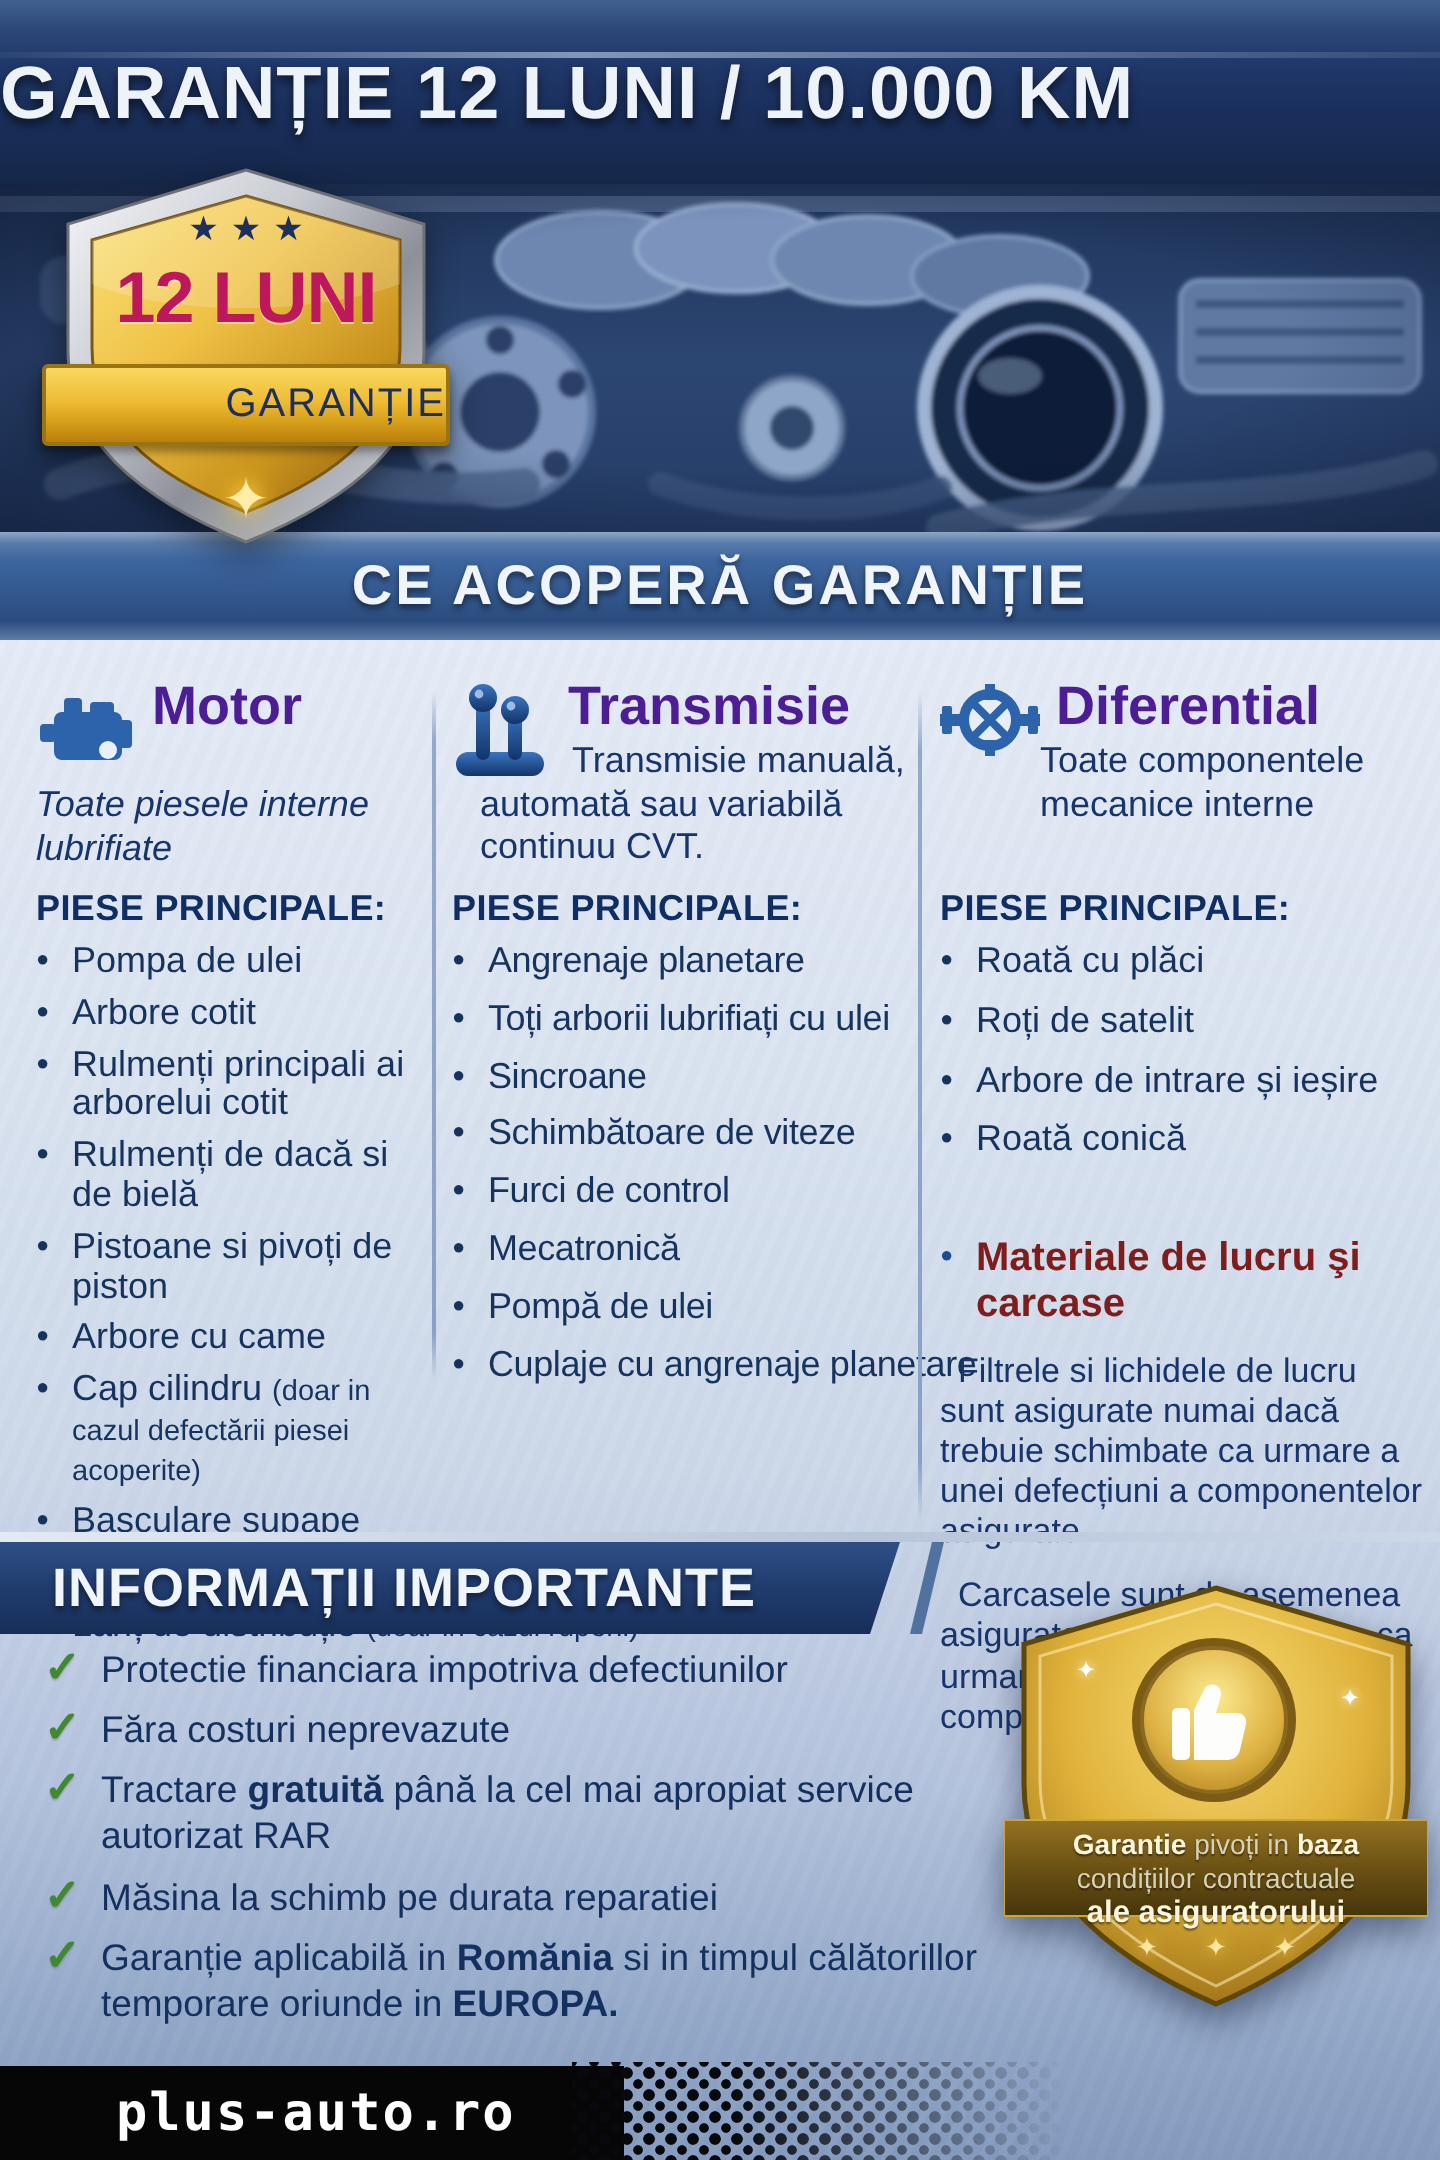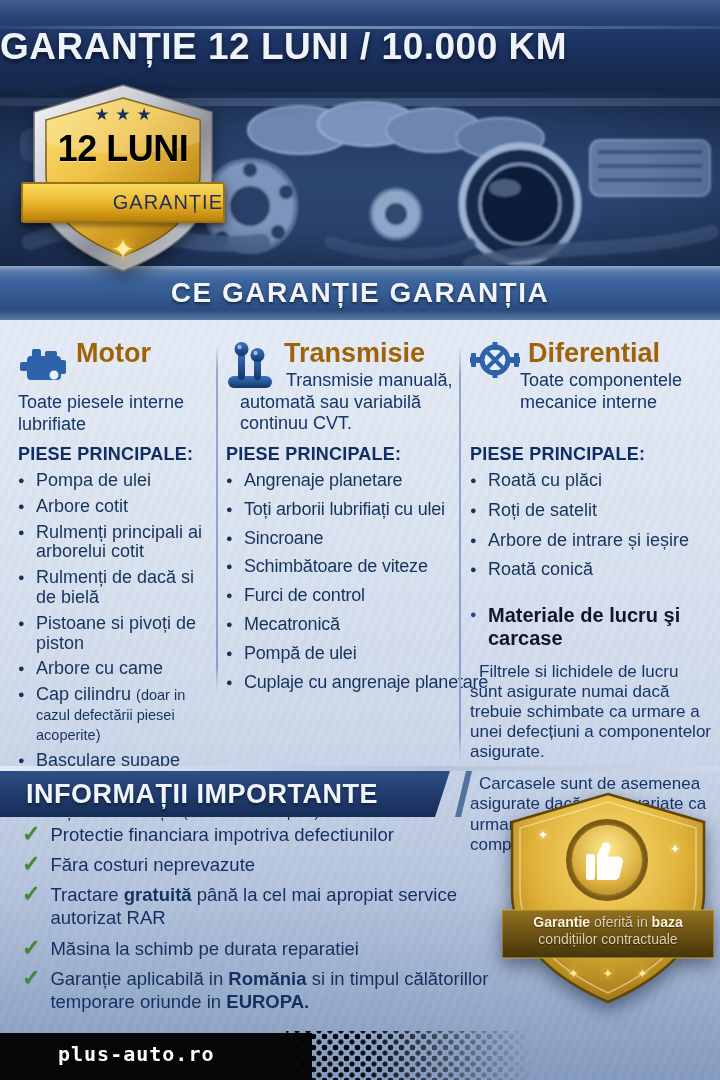--- a/index.html
+++ b/index.html
@@ -34,21 +34,21 @@
     background:linear-gradient(180deg,#e4ebf5 0%,#d9e2ef 30%,#ccd7e9 55%,#b4c3dc 75%,#94a9c9 90%,#8399bd 100%); }
   .content-bg::after { content:""; position:absolute; inset:0; opacity:.5;
     background:repeating-linear-gradient(112deg, rgba(255,255,255,.06) 0 4px, rgba(122,144,180,.05) 4px 9px); }
 
   
   .shield12 { position:absolute; left:26px; top:82px; width:194px; height:196px; z-index:6;
     filter:drop-shadow(0 6px 8px rgba(0,0,0,.45)); }
   .shield12 svg { position:absolute; inset:0; }
   .s12-stars { position:absolute; top:22px; width:100%; text-align:center; color:#1d2f5c;
     font-size:17px; letter-spacing:6px; text-indent:6px; }
-  .s12-value { position:absolute; top:46px; width:100%; text-align:center; color:#000000;
+  .s12-value { position:absolute; top:46px; width:100%; text-align:center; color:#be185d;
     font-size:36px; font-weight:800; letter-spacing:-.5px; text-shadow:0 1px 0 rgba(255,240,190,.6); }
   .s12-ribbon { position:absolute; left:-5px; right:-5px; top:100px; height:41px;
     background:linear-gradient(180deg,#f8d95e 0%,#eebc35 45%,#d59c18 75%,#b97f0e 100%);
     border:2px solid #9a7410; border-radius:3px; box-shadow:0 3px 4px rgba(0,0,0,.35);
     text-align:right; line-height:37px; font-size:20px; font-weight:400; color:#1d2f5c; letter-spacing:1px; }
   .s12-sparkle { position:absolute; bottom:12px; width:100%; text-align:center; color:#ffeda8;
     font-size:28px; text-shadow:0 0 10px #ffd34e,0 0 18px #ffc21e; }
 
   
   .col { position:absolute; top:338px; color:#16335e; }
@@ -56,40 +56,40 @@
   .col-trans { left:226px; width:238px; }
   .col-diff  { left:470px; width:242px; }
   .divider { position:absolute; width:2px;
     background:linear-gradient(180deg,rgba(145,165,200,0),#93a9cc 7%,#8aa0c6 93%,rgba(145,165,200,0)); }
   .div1 { left:216px; top:346px; height:344px; }
   .div2 { left:459px; top:346px; height:414px; }
 
   .col-head { position:relative; height:98px; }
   .col-icon { position:absolute; left:0; top:2px; }
   .col-motor .col-icon { top:4px; }
-  .col-title { font-size:27px; font-weight:700; color:#a16207; margin-left:58px; line-height:30px; }
+  .col-title { font-size:27px; font-weight:700; color:#4c1d95; margin-left:58px; line-height:30px; }
   .col-sub { font-size:18px; line-height:1.2; margin-top:8px; color:#17356a; }
-  .col-motor .col-sub { margin-left:0; margin-top:24px; }
+  .col-motor .col-sub { margin-left:0; margin-top:24px;font-style:italic; }
   .col-trans .col-sub { margin-top:2px; text-indent:46px; padding-left:14px; }
   .col-diff  .col-sub { margin-left:50px; margin-top:2px; }
 
   .list-header { font-size:18px; font-weight:700; color:#0f2e63; margin:8px 0 6px; letter-spacing:.2px; }
   ul.bullets { list-style:none; }
   ul.bullets li, .pseudo-li { position:relative; padding-left:18px; margin-bottom:6px;
     font-size:18px; line-height:1.1; }
   ul.bullets li::before, .pseudo-li::before { content:"●"; position:absolute; left:0; top:3px;
     font-size:11px; color:#16335e; }
   .col-trans ul.bullets li { white-space:nowrap; letter-spacing:-.2px; margin-bottom:9px; }
   .col-diff  ul.bullets li { white-space:nowrap; margin-bottom:10px; }
   .pseudo-li.nowrap { white-space:nowrap; }
   .small { font-size:14.5px; }
   .bold { font-weight:700; }
 
-  .materiale { position:relative; padding-left:18px; margin-top:24px;
-    font-size:20px; font-weight:700; color:#0f172a; line-height:1.15; }
+  .materiale { position:relative; padding-left:18px; margin-top:38px;
+    font-size:20px; font-weight:700; color:#7f1d1d; line-height:1.15; }
   .materiale::before { content:"●"; position:absolute; left:0; top:4px; font-size:11px; color:#1c4b92; }
   .col-para { font-size:17px; line-height:1.18; margin-top:12px; text-indent:9px; color:#17356a; }
 
   
   .info-topline { position:absolute; left:0; top:766px; width:720px; height:5px;
     background:linear-gradient(90deg,#e3eaf4,#b7c5da 60%,#cdd8e8); }
   .info-band { position:absolute; left:0; top:771px; width:450px; height:46px;
     background:linear-gradient(180deg,#2e4f86 0%,#1f3a6c 55%,#172e57 100%);
     clip-path:polygon(0 0,100% 0,calc(100% - 15px) 100%,0 100%);
     box-shadow:0 3px 5px rgba(20,35,70,.35); }
@@ -117,21 +117,21 @@
   .gb-sparkles { position:absolute; left:0; top:176px; width:212px; text-align:center;
     color:#ffe9a0; font-size:13px; letter-spacing:10px; text-indent:10px;
     text-shadow:0 0 8px #ffd34e; }
   .gb-spark { position:absolute; color:#fff; font-size:12px; text-shadow:0 0 6px #fff; }
   .gb-spark.a { left:36px; top:38px; }
   .gb-spark.b { left:168px; top:52px; }
 
   
   .footer-bar { position:absolute; left:0; top:1033px; width:312px; height:47px; background:#060607; }
   .footer-site { margin:9px 0 0 58px; font-family:"DejaVu Sans Mono", monospace; font-weight:700;
-    font-size:20px; color:#fff; letter-spacing:1px; }
+    font-size:26px; color:#fff; letter-spacing:1px; }
   .footer-dots { position:absolute; left:286px; top:1031px; width:268px; height:49px;
     background:
       radial-gradient(circle, #07090d 2.7px, transparent 3.1px),
       radial-gradient(circle, #07090d 2.2px, transparent 2.6px);
     background-size:11px 11px, 11px 11px;
     background-position:0 0, 5.5px 5.5px;
     -webkit-mask-image:linear-gradient(to right,#000 0%,#000 30%,transparent 92%);
             mask-image:linear-gradient(to right,#000 0%,#000 30%,transparent 92%); }
 </style>
 </head>
@@ -206,21 +206,21 @@
       <path d="M97 16 L174 38 L174 92 C174 129 146 155 97 174 C48 155 20 129 20 92 L20 38 Z" fill="url(#gold)" stroke="#7a5810" stroke-width="1.5"></path>
       <path d="M97 16 L174 38 L174 60 C130 76 60 76 20 60 L20 38 Z" fill="rgba(255,255,255,.18)"></path>
     </svg>
     <div class="s12-stars">★★★</div>
     <div class="s12-value">12 LUNI</div>
     <div class="s12-ribbon">GARANȚIE</div>
     <div class="s12-sparkle">✦</div>
   </div>
 
   <div class="banner">
-    <div class="banner-title">CE GARANȚIE GARANȚIA</div>
+    <div class="banner-title">CE ACOPERĂ GARANȚIE</div>
   </div>
 
   <div class="content-bg"></div>
 
   <div class="col col-motor">
     <div class="col-head">
       <svg class="col-icon" width="50" height="44" viewBox="0 0 50 44">
         <g fill="#2c63ab">
           <rect x="9" y="14" width="34" height="24" rx="4"></rect>
           <rect x="14" y="7" width="9" height="9" rx="2"></rect>
@@ -367,22 +367,23 @@
       <circle cx="105" cy="70" r="36" fill="url(#gcircle)" stroke="#8a6a20" stroke-width="2"></circle>
       <g transform="translate(84,48)" fill="#fdfdfb">
         <rect x="0" y="16" width="9" height="26" rx="2.5"></rect>
         <path d="M11 42 h17 a6 6 0 0 0 6-5 l3-13 a4.5 4.5 0 0 0-4.5-5.5 H22 l2.5-9 a4.5 4.5 0 0 0-8-3.5 L11 17 Z"></path>
       </g>
       <rect x="0" y="120" width="212" height="48" fill="url(#gribbon)" stroke="#caa53a" stroke-width="1"></rect>
     </svg>
     <span class="gb-spark a">✦</span>
     <span class="gb-spark b">✦</span>
     <div class="gb-text">
-      <div class="gb-line"><span class="bold">Garantie </span><span>oferită in </span><span class="bold">baza</span></div>
+      <div class="gb-line"><span class="bold">Garantie </span><span>pivoți in </span><span class="bold">baza</span></div>
       <div class="gb-line"><span>condițiilor contractuale</span></div>
+      <div class="gb-line gb-line3"><span class="bold">ale asiguratorului</span></div>
     </div>
     <div class="gb-sparkles">✦ ✦ ✦</div>
   </div>
 
   <div class="footer-bar">
     <div class="footer-site">plus-auto.ro</div>
   </div>
   <div class="footer-dots"></div>
 
 </div>

